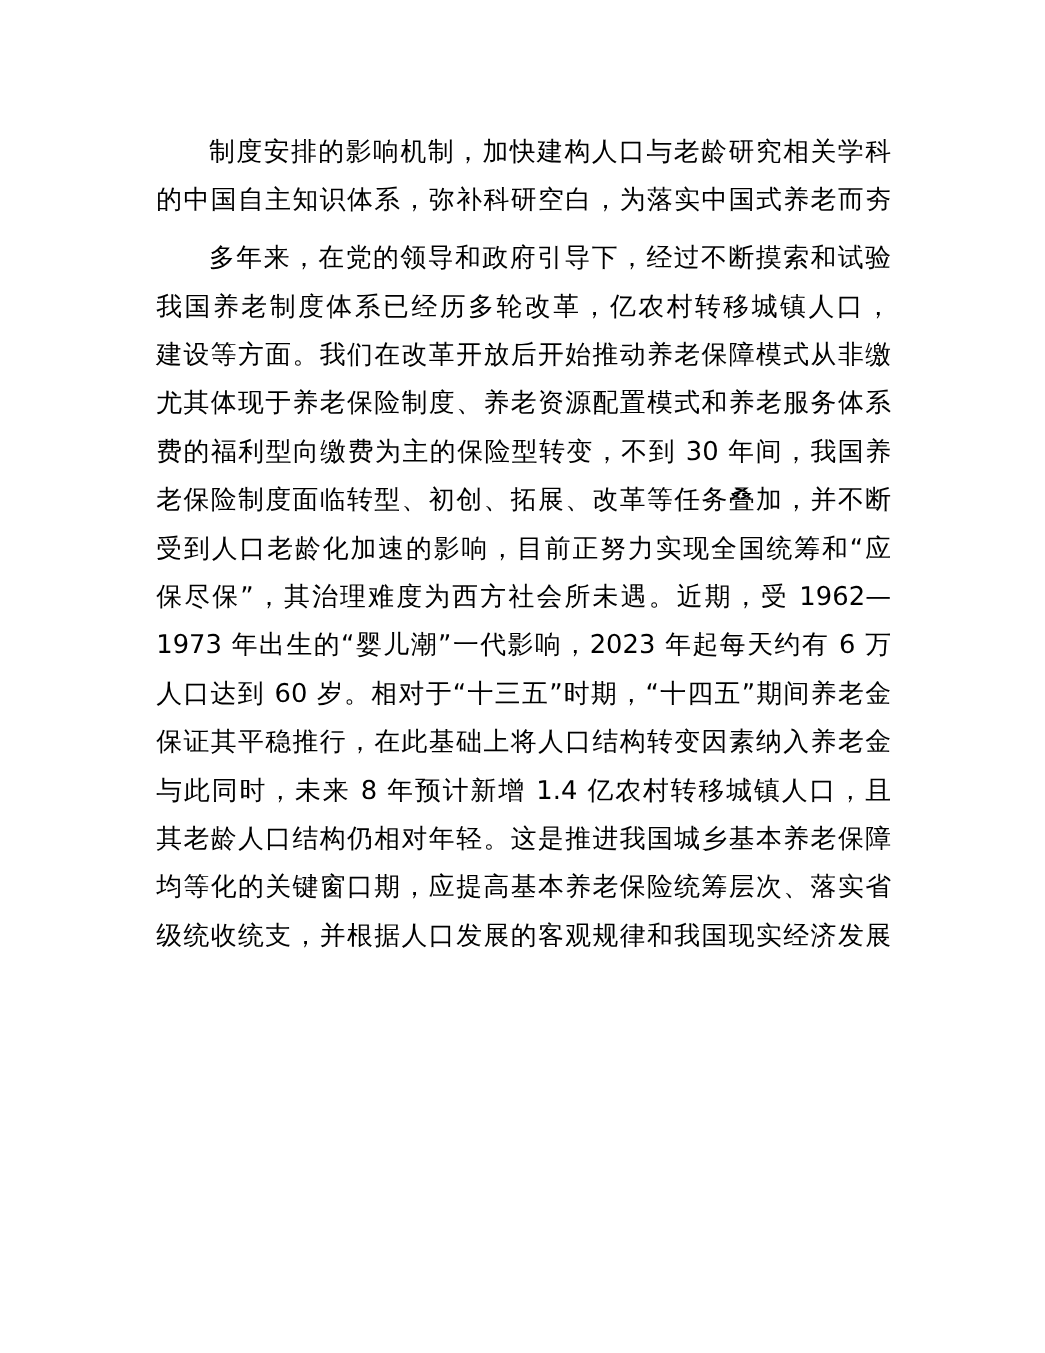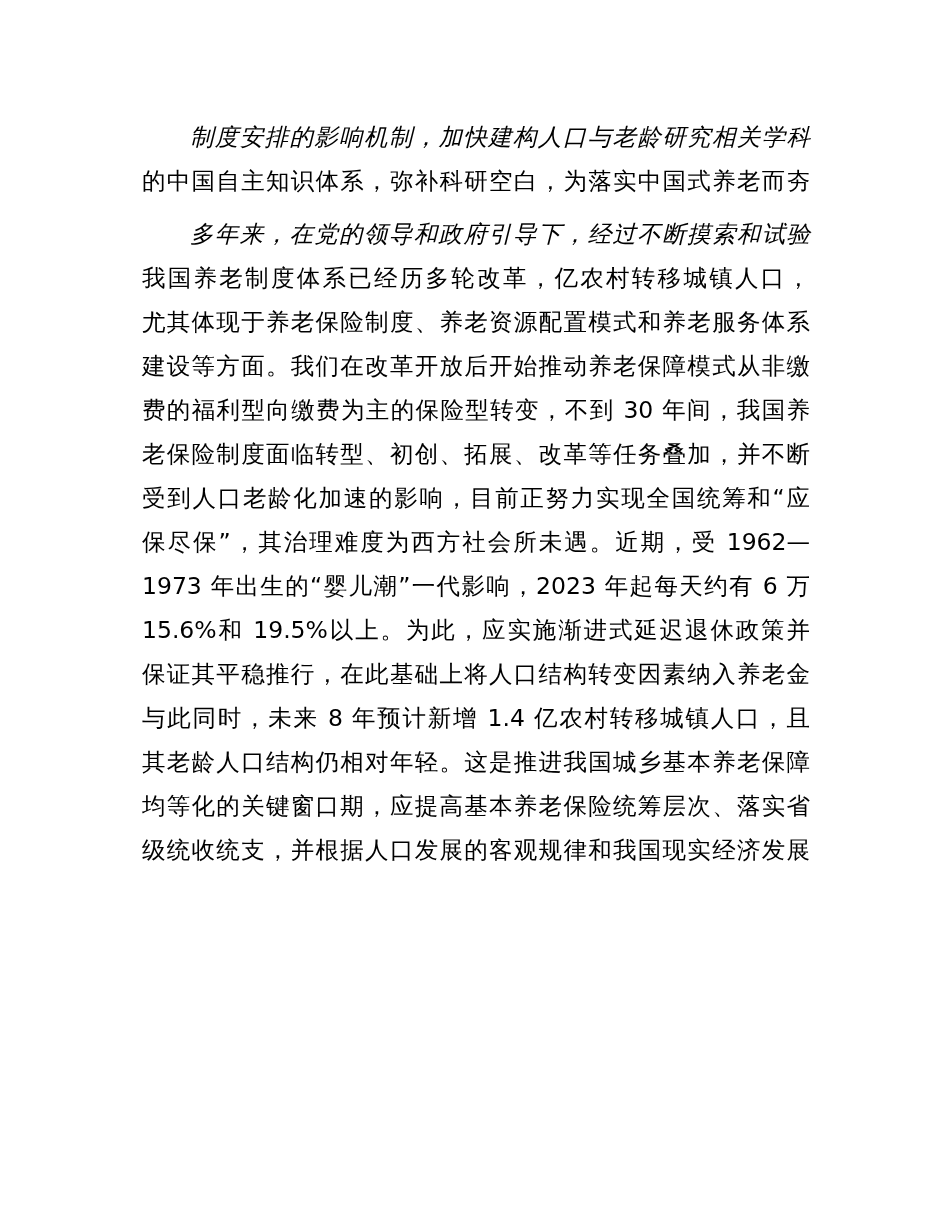--- a/index.html
+++ b/index.html
@@ -30,44 +30,43 @@
       line-height: 30px;
       font-size: 23.5px;
       white-space: nowrap;
       text-align: justify;
       text-align-last: justify;
       width: 668px;
     }
     .line.indent {
       padding-left: 48px;
       width: 620px;
-      font-style: italic;
     }
     .line.last {
       text-align-last: left;
     }
   </style>
 </head>
 <body>
 
 <div class="page">
   <div class="para">
     <span class="line indent">制度安排的影响机制，加快建构人口与老龄研究相关学科</span>
     <span class="line">的中国自主知识体系，弥补科研空白，为落实中国式养老而夯</span>
   </div>
   <div class="para">
     <span class="line indent">多年来，在党的领导和政府引导下，经过不断摸索和试验</span>
     <span class="line">我国养老制度体系已经历多轮改革，亿农村转移城镇人口，</span>
+    <span class="line">建设等方面。我们在改革开放后开始推动养老保障模式从非缴</span>
     <span class="line">尤其体现于养老保险制度、养老资源配置模式和养老服务体系</span>
-    <span class="line">建设等方面。我们在改革开放后开始推动养老保障模式从非缴</span>
     <span class="line">费的福利型向缴费为主的保险型转变，不到 30 年间，我国养</span>
     <span class="line">老保险制度面临转型、初创、拓展、改革等任务叠加，并不断</span>
     <span class="line">受到人口老龄化加速的影响，目前正努力实现全国统筹和“应</span>
     <span class="line">保尽保”，其治理难度为西方社会所未遇。近期，受 1962—</span>
     <span class="line">1973 年出生的“婴儿潮”一代影响，2023 年起每天约有 6 万</span>
-    <span class="line">15.6%和 19.5%以上。为此，应实施渐进式延迟退休政策并</span>
+    <span class="line">人口达到 60 岁。相对于“十三五”时期，“十四五”期间养老金</span>
     <span class="line">保证其平稳推行，在此基础上将人口结构转变因素纳入养老金</span>
     <span class="line">与此同时，未来 8 年预计新增 1.4 亿农村转移城镇人口，且</span>
     <span class="line">其老龄人口结构仍相对年轻。这是推进我国城乡基本养老保障</span>
     <span class="line">均等化的关键窗口期，应提高基本养老保险统筹层次、落实省</span>
     <span class="line">级统收统支，并根据人口发展的客观规律和我国现实经济发展</span>
   </div>
 </div>
 
 </body></html>

